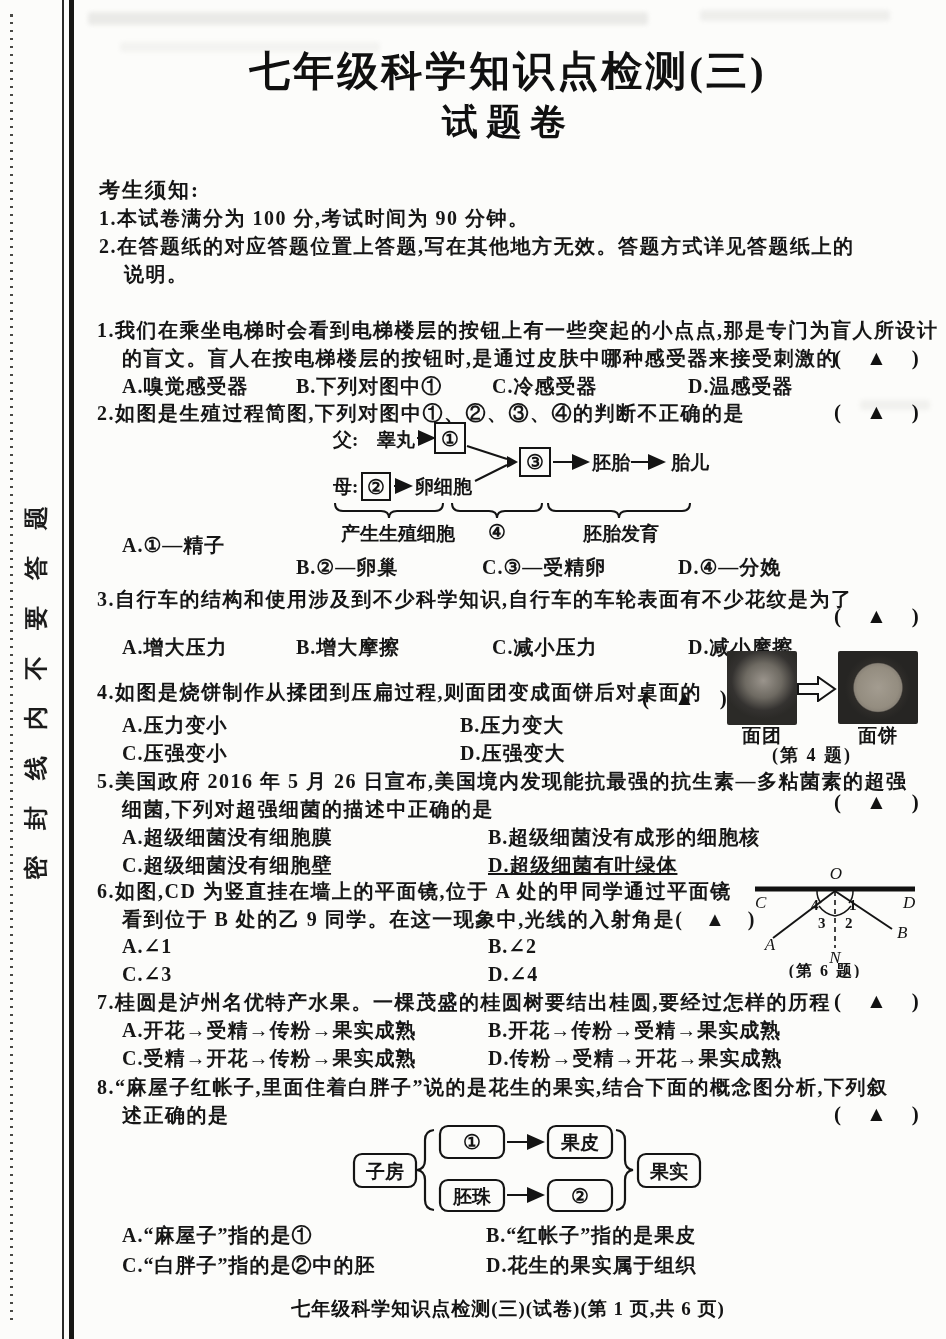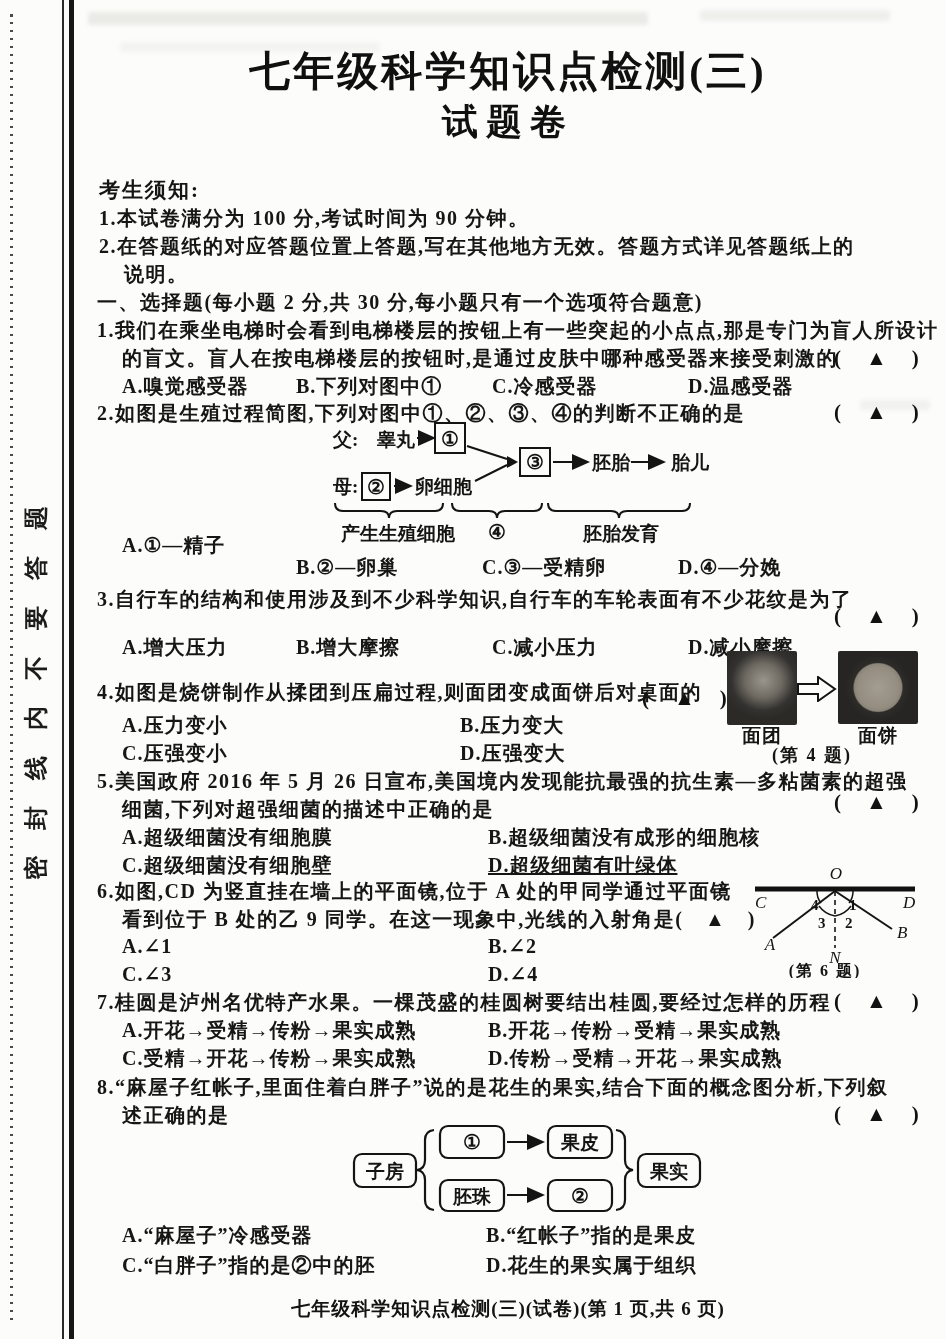--- a/index.html
+++ b/index.html
@@ -62,23 +62,20 @@
   <div class="title">七年级科学知识点检测(三)</div>
   <div class="subtitle">试题卷</div>
 
   <div>
     <div class="notice-h" style="left:99px;top:176px;">考生须知:</div>
     <div class="line" style="left:99px;top:205px;">1.本试卷满分为 100 分,考试时间为 90 分钟。</div>
     <div class="line" style="left:99px;top:233px;">2.在答题纸的对应答题位置上答题,写在其他地方无效。答题方式详见答题纸上的</div>
     <div class="line" style="left:124px;top:261px;">说明。</div>
   </div>
 
-  <div class="section-h" style="left:97px;top:289px;">
-    <span class="b">一、选择题</span><span class="n">(每小题 2 分,共 30 分,每小题只有一个选项符合题意)</span>
-  </div>
 
   <div>
     <div class="line" style="left:97px;top:317px;">1.我们在乘坐电梯时会看到电梯楼层的按钮上有一些突起的小点点,那是专门为盲人所设计</div>
     <div class="line" style="left:122px;top:345px;">的盲文。盲人在按电梯楼层的按钮时,是通过皮肤中哪种感受器来接受刺激的</div>
     <div class="bracket" style="left:834px;top:344px;">(　▲　)</div>
     <div class="opt" style="left:122px;top:373px;">A.嗅觉感受器</div>
     <div class="opt" style="left:296px;top:373px;">B.下列对图中①</div>
     <div class="opt" style="left:492px;top:373px;">C.冷感受器</div>
     <div class="opt" style="left:688px;top:373px;">D.温感受器</div>
   </div>
@@ -225,21 +222,21 @@
       <rect x="92" y="62" width="64" height="31" rx="8" fill="none" stroke="#141414" stroke-width="2.2"></rect>
       <text x="124" y="85" font-size="19" font-weight="600" text-anchor="middle">胚珠</text>
       <line x1="159" y1="77" x2="193" y2="77" stroke="#141414" stroke-width="2" marker-end="url(#ah8)"></line>
       <rect x="200" y="62" width="64" height="31" rx="8" fill="none" stroke="#141414" stroke-width="2.2"></rect>
       <text x="232" y="85" font-size="20" font-weight="600" text-anchor="middle">②</text>
       <path d="M 268,12 Q 277,13 277,22 L 277,42 Q 277,51 285,52 Q 277,53 277,62 L 277,82 Q 277,91 268,92" fill="none" stroke="#141414" stroke-width="2.2"></path>
       <rect x="290" y="36" width="62" height="33" rx="8" fill="none" stroke="#141414" stroke-width="2.2"></rect>
       <text x="321" y="60" font-size="19" font-weight="600" text-anchor="middle">果实</text>
     </svg>
 
-    <div class="opt" style="left:122px;top:1222px;">A.“麻屋子”冷感受器</div>
+    <div class="opt" style="left:122px;top:1222px;">A.“麻屋子”指的是①</div>
     <div class="opt" style="left:486px;top:1222px;">B.“红帐子”指的是果皮</div>
     <div class="opt" style="left:122px;top:1252px;">C.“白胖子”指的是②中的胚</div>
     <div class="opt" style="left:486px;top:1252px;">D.花生的果实属于组织</div>
   </div>
 
   <div class="footer">七年级科学知识点检测(三)(试卷)(第 1 页,共 6 页)</div>
 
 </div>
 
 </body></html>

